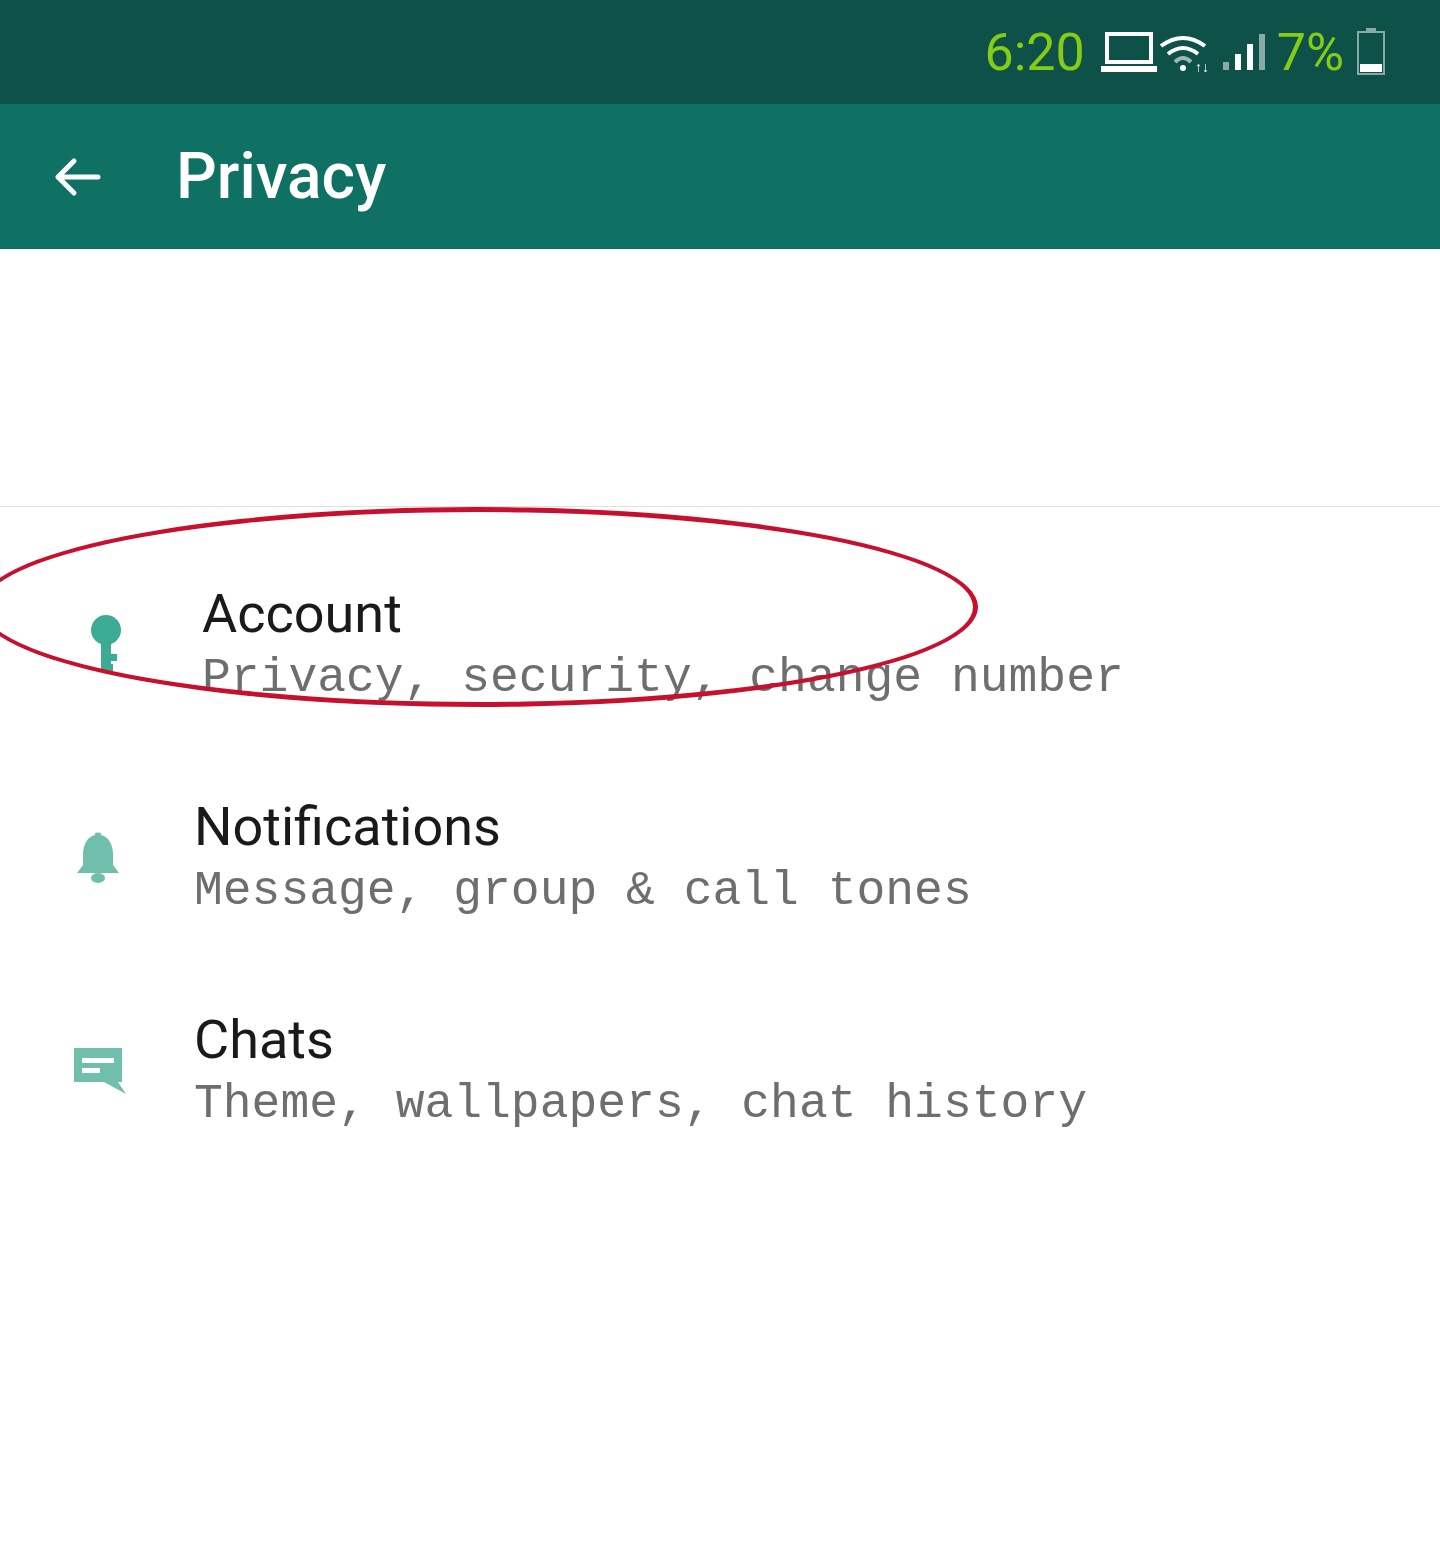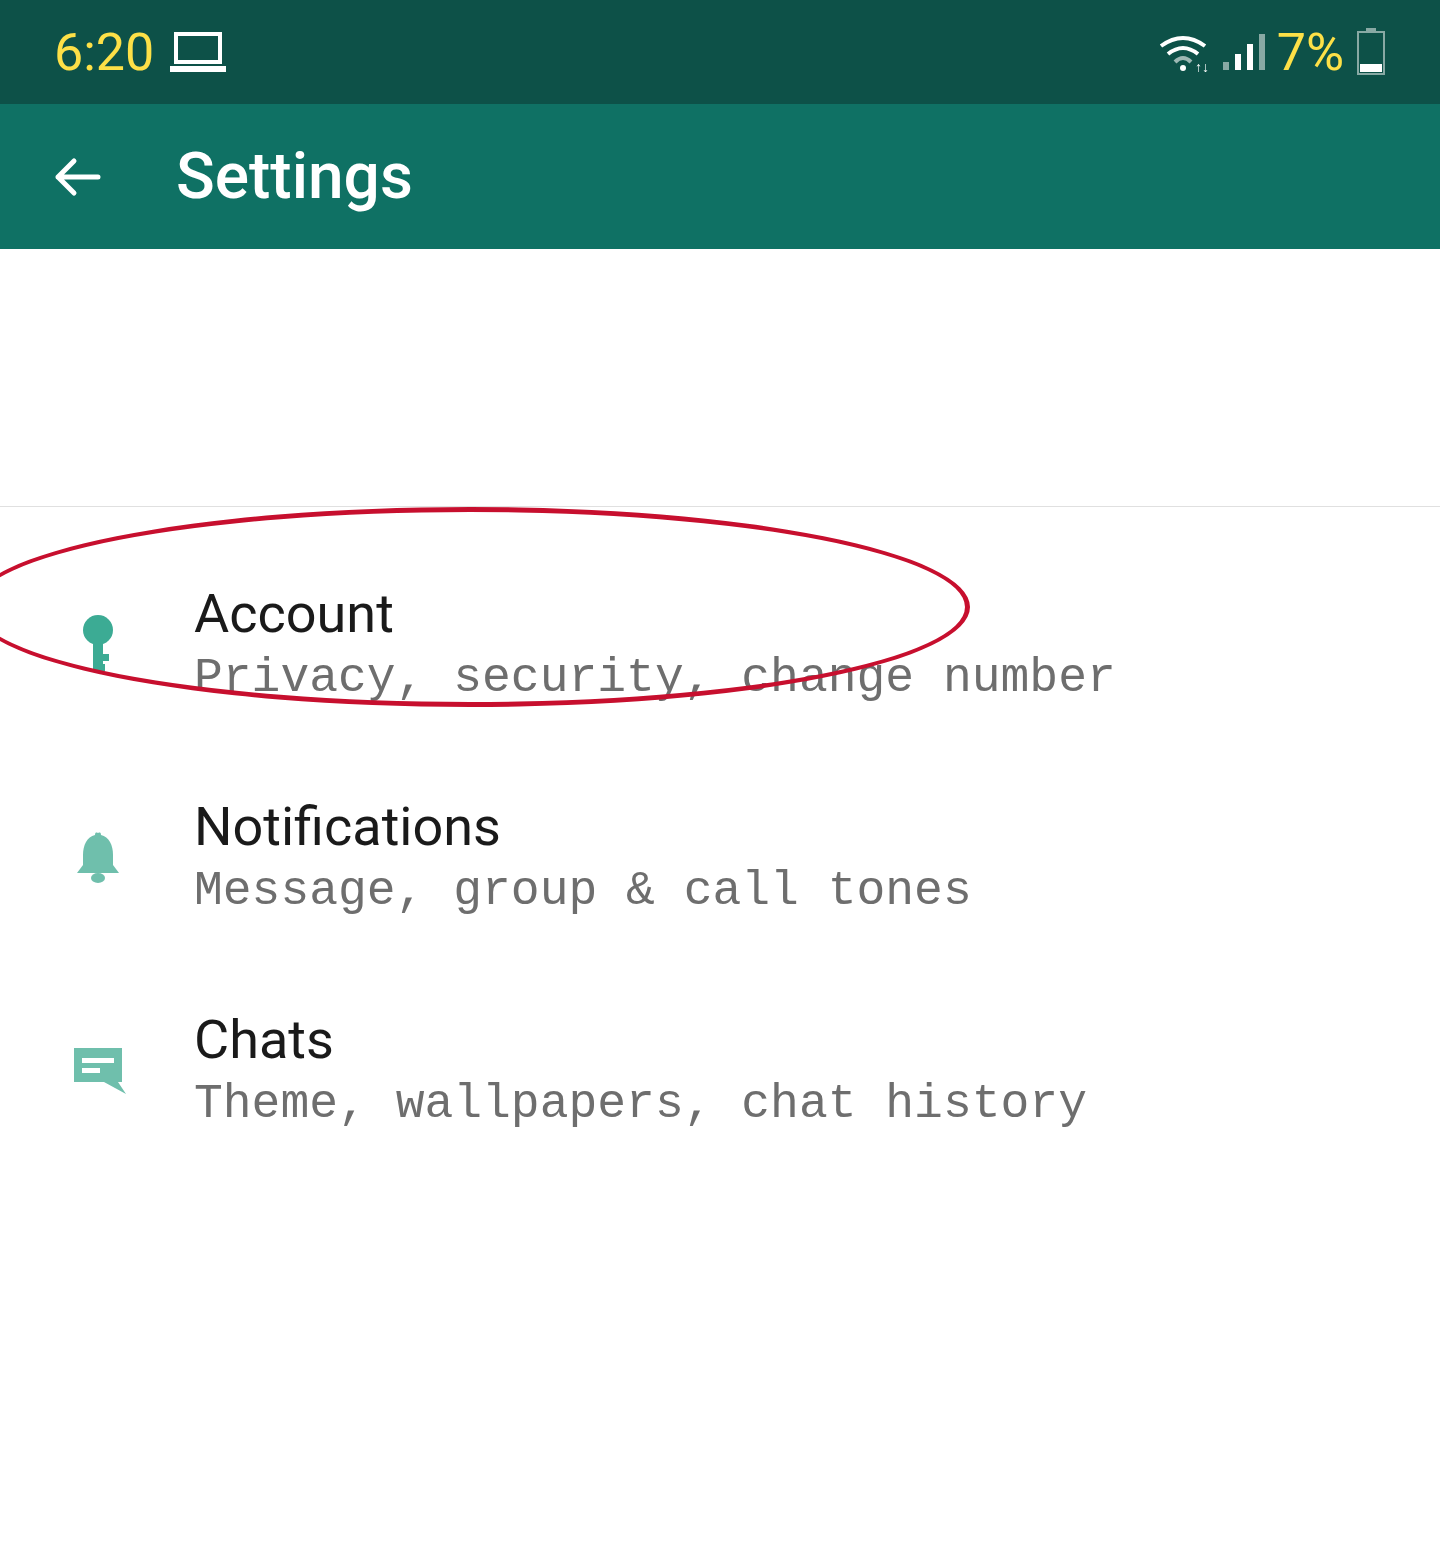--- a/index.html
+++ b/index.html
@@ -8,23 +8,23 @@
       width: 1440px;
       height: 1556px;
       background: #ffffff;
       overflow: hidden;
     }
     .status-bar {
       background: #0d5148;
       height: 104px;
       display: flex;
       align-items: center;
-      justify-content: space-between;
+      justify-content: flex-end;
       padding: 0 54px;
-      color: #fde047;
+      color: #84cc16;
     }
     .status-left {
       display: flex;
       align-items: center;
       gap: 16px;
       font-size: 52px;
       font-weight: 400;
     }
     .status-right {
       display: flex;
@@ -104,20 +104,21 @@
       top: -30px;
       width: 1000px;
       height: 200px;
       border: 5px solid #c70f2e;
       border-radius: 50%;
       pointer-events: none;
       z-index: 5;
     }
     .account-item {
       position: relative;
+      margin-left: 8px;
     }
   </style>
 </head>
 <body>
 
 <div class="status-bar">
   <div class="status-left">
     <span>6:20</span>
     <span class="laptop-icon">
       <svg width="56" height="44" viewBox="0 0 56 44" fill="none">
@@ -154,21 +155,21 @@
     </span>
   </div>
 </div>
 
 <div class="app-bar">
   <div class="back-button">
     <svg width="56" height="56" viewBox="0 0 56 56" fill="none">
       <path d="M 48 28 L 8 28 M 8 28 L 24 12 M 8 28 L 24 44" stroke="#ffffff" stroke-width="5" stroke-linecap="round" stroke-linejoin="round"></path>
     </svg>
   </div>
-  <div class="app-title">Settings</div>
+  <div class="app-title">Privacy</div>
 </div>
 
 <div class="profile-section"></div>
 
 <div class="settings-list">
 
   <div class="setting-item account-item">
     <div class="highlight-ellipse"></div>
     <div class="setting-icon">
       <svg width="50" height="60" viewBox="0 0 50 60" fill="#3cab94">

